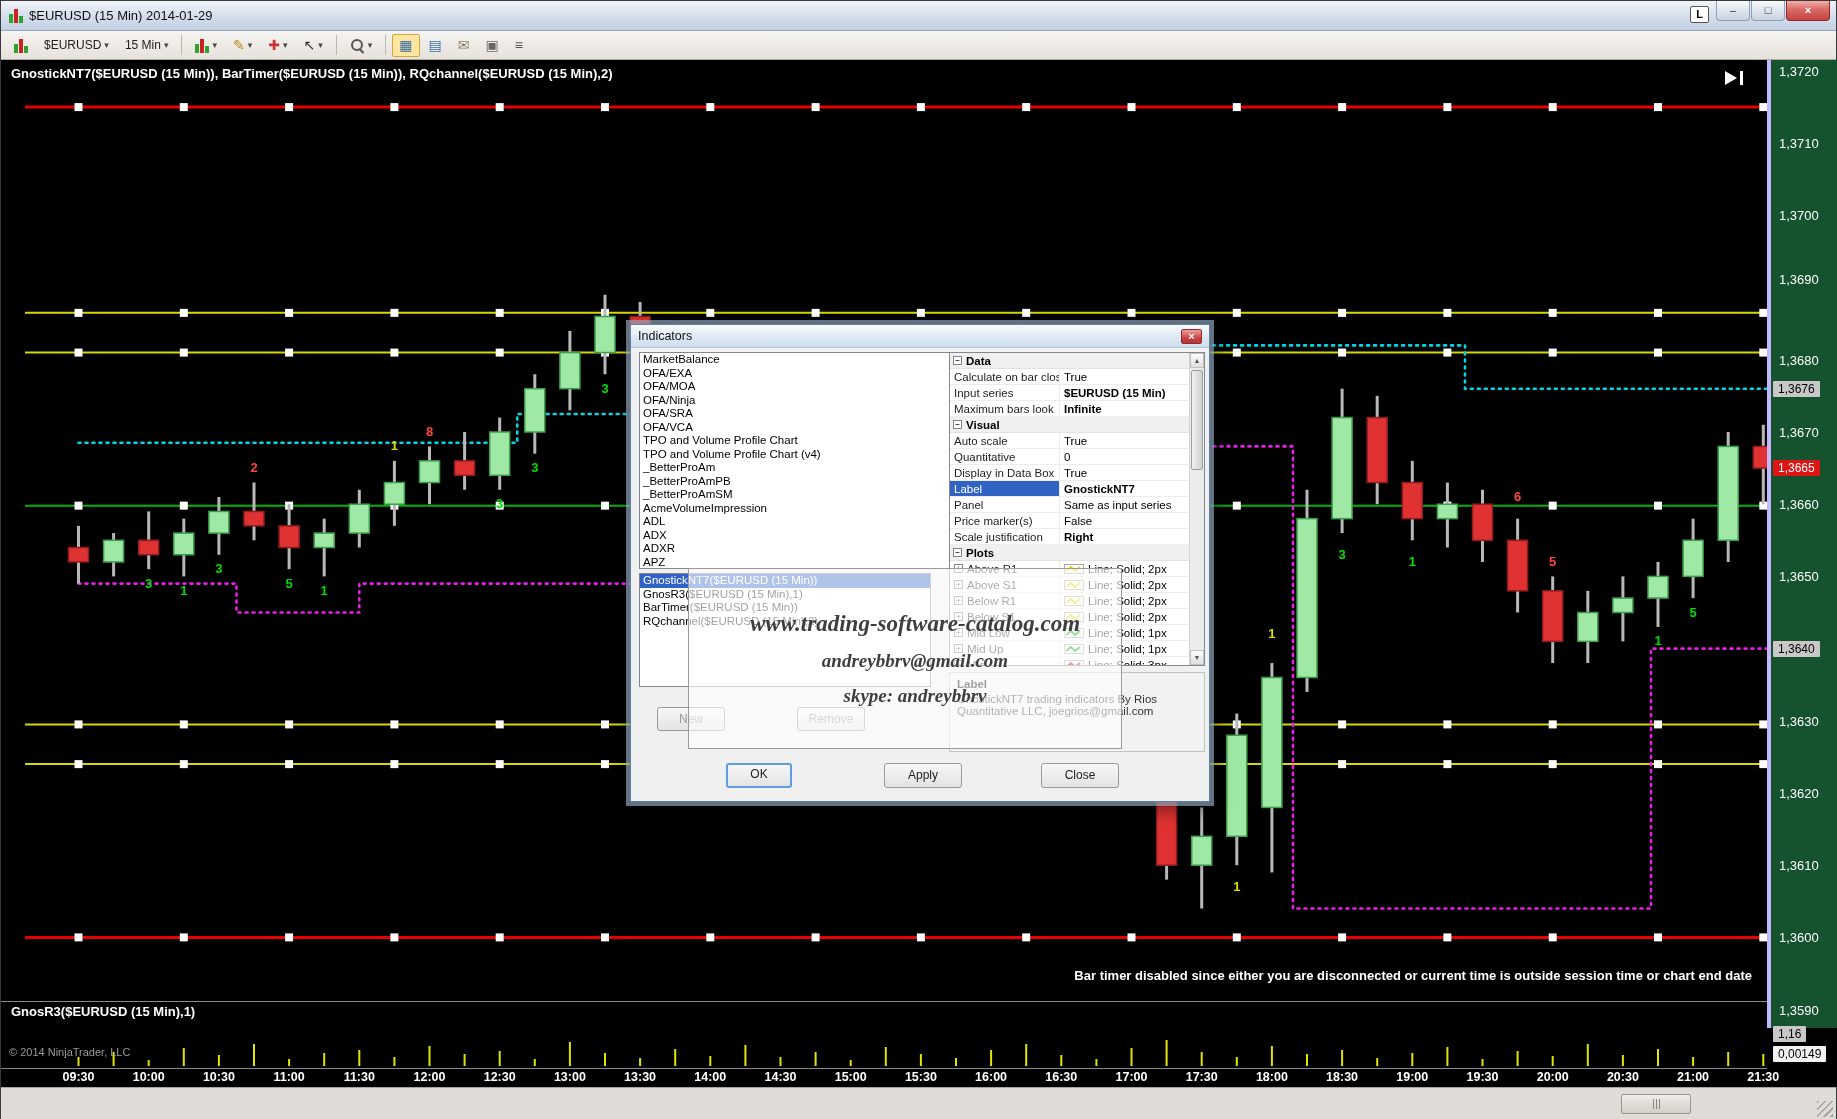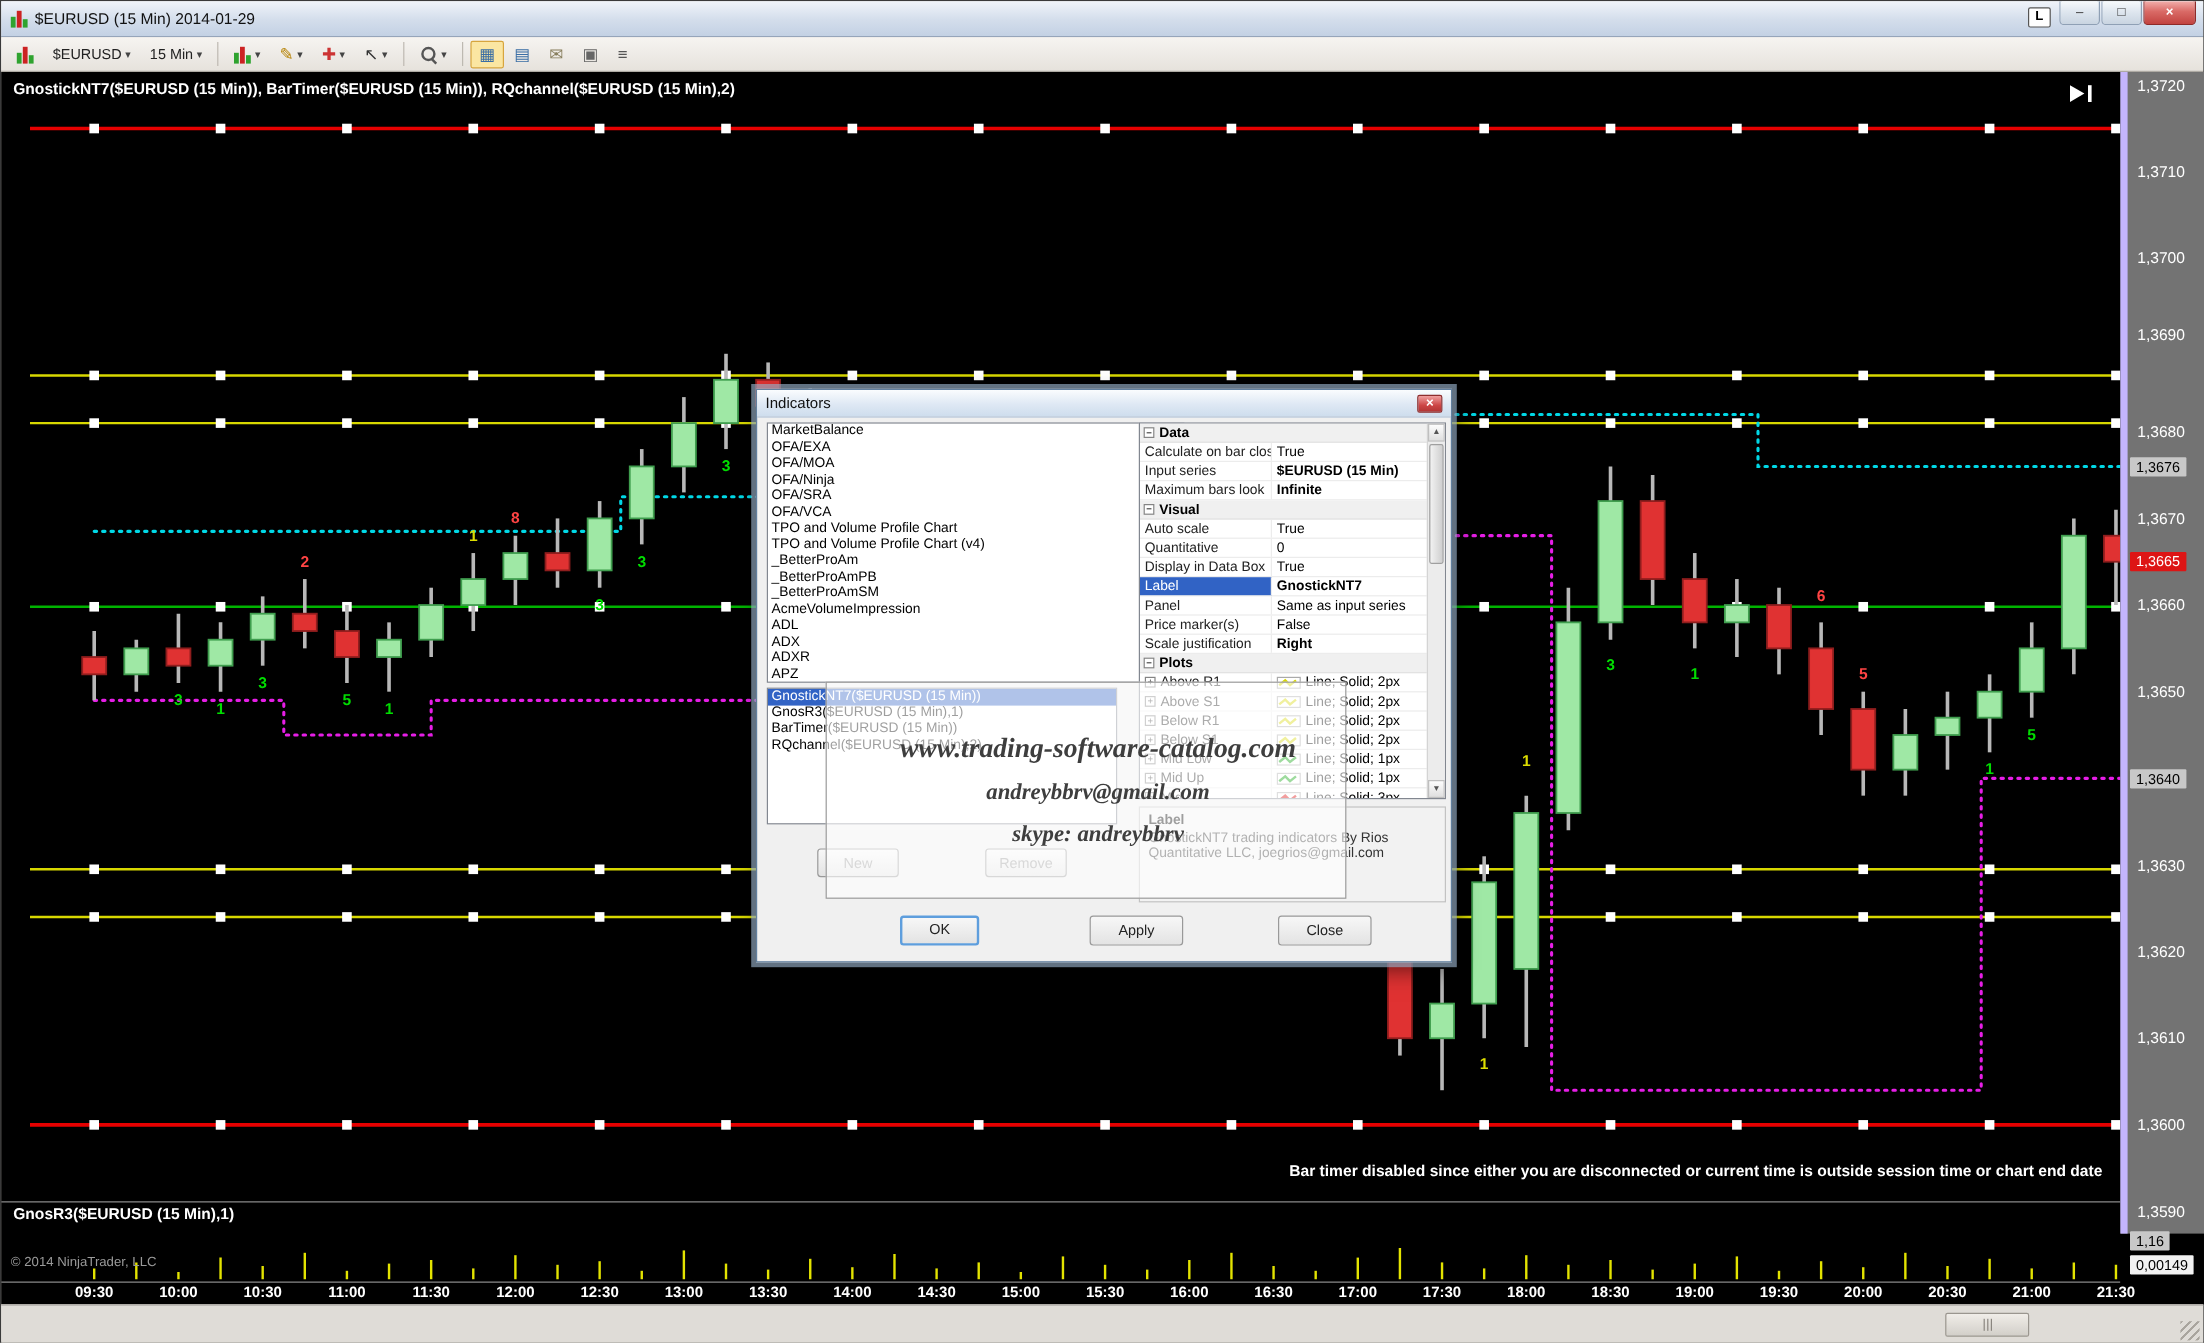--- a/index.html
+++ b/index.html
@@ -42,21 +42,21 @@
   .magnifier-icon::after{content:"";position:absolute;left:10px;top:10px;width:6px;height:2px;background:#555;transform:rotate(45deg);transform-origin:0 0;}
 
   
   .chart-area{position:absolute;top:59px;left:0;width:1837px;height:1027px;background:#000;}
   #chart-svg{position:absolute;top:0;left:0;}
   .chart-label{position:absolute;top:6px;left:10px;color:#fff;font-weight:bold;font-size:13px;z-index:3;}
   .status-msg{position:absolute;top:908px;right:86px;color:#fff;font-weight:bold;font-size:13px;z-index:3;}
   .panel-label{position:absolute;top:944px;left:10px;color:#fff;font-weight:bold;font-size:13px;z-index:3;}
   .copyright{position:absolute;top:986px;left:8px;color:#9a9a9a;font-size:11px;z-index:3;}
   .goto-end{position:absolute;top:10px;left:1722px;z-index:3;}
-  .price-axis{position:absolute;top:0;left:1766px;width:71px;height:968px;background:#737373;border-left:6px solid #c4b5fd;}
+  .price-axis{position:absolute;top:0;left:1766px;width:71px;height:968px;background:#14532d;border-left:4px solid #c4b5fd;}
   .pa-label{position:absolute;left:8px;transform:translateY(-50%);color:#fff;font-size:13px;white-space:nowrap;}
   .pa-marker{position:absolute;left:2px;transform:translateY(-50%);font-size:12px;font-weight:normal;padding:1px 5px;border-radius:1px;white-space:nowrap;}
   #time-axis{position:absolute;top:1010px;left:0;width:1766px;height:34px;}
   .time-label{position:absolute;top:0;transform:translateX(-50%);color:#fff;font-weight:bold;font-size:12.5px;white-space:nowrap;}
 
   
   .bottom-bar{position:absolute;left:0;right:0;top:1086px;height:33px;background:#dfdcd7;border-top:1px solid #a8a5a0;}
   .hscroll-thumb{position:absolute;left:1620px;top:6px;width:70px;height:20px;border:1px solid #9a968f;border-radius:2px;
     background:linear-gradient(#f0ede8,#d2cfc9);display:flex;align-items:center;justify-content:center;gap:2px;}
   .hscroll-thumb i{width:1px;height:10px;background:#8a867f;display:inline-block;}
@@ -75,21 +75,21 @@
   #configured-list{left:8px;top:248px;width:292px;height:114px;}
   .lb-inner{position:absolute;left:0;top:0;right:16px;bottom:0;overflow:hidden;}
   .lb-inner.full{right:0;}
   .lb-item{height:13.5px;line-height:13.5px;padding-left:3px;white-space:nowrap;overflow:hidden;color:#000;}
   .lb-item.selected{background:#3163c5;color:#fff;}
   .vscroll{position:absolute;right:0;top:0;bottom:0;width:15px;background:#ececec;border-left:1px solid #d4d4d4;}
   .vs-btn{position:absolute;left:0;right:0;height:15px;background:linear-gradient(#fdfdfd,#dfdfdf);border:1px solid #bfbfbf;font-size:7px;text-align:center;line-height:13px;color:#555;}
   .vs-btn.down{bottom:0;top:auto;}
   .vs-thumb{position:absolute;left:1px;width:12px;background:linear-gradient(90deg,#f2f2f2,#cfcfcf);border:1px solid #9f9f9f;border-radius:2px;}
   .dlg-btn{position:absolute;height:25px;background:linear-gradient(#f7f7f7,#e3e3e3);border:1px solid #999;
-    border-radius:3px;font-size:12px;color:#222;text-align:center;line-height:22px;margin-left:24px;}
+    border-radius:3px;font-size:12px;color:#222;text-align:center;line-height:22px;}
   .dlg-btn.grayed{color:#9a9a9a;}
   #new-btn{left:26px;top:382px;width:68px;height:24px;}
   #remove-btn{left:166px;top:382px;width:68px;height:24px;}
   #ok-btn{left:95px;top:438px;width:66px;border:2px solid #5e9edd;line-height:19px;}
   #apply-btn{left:253px;top:438px;width:78px;}
   #close-btn{left:410px;top:438px;width:78px;}
 
   .propgrid{position:absolute;left:318px;top:27px;width:256px;height:314px;background:#fff;border:1px solid #828790;overflow:hidden;}
   #pg-rows{position:absolute;left:0;top:0;right:15px;}
   .pg-section{display:flex;align-items:center;height:16px;background:#f0f0f0;font-weight:bold;font-size:11.5px;border-bottom:1px solid #e2e2e2;padding-left:3px;color:#000;}

